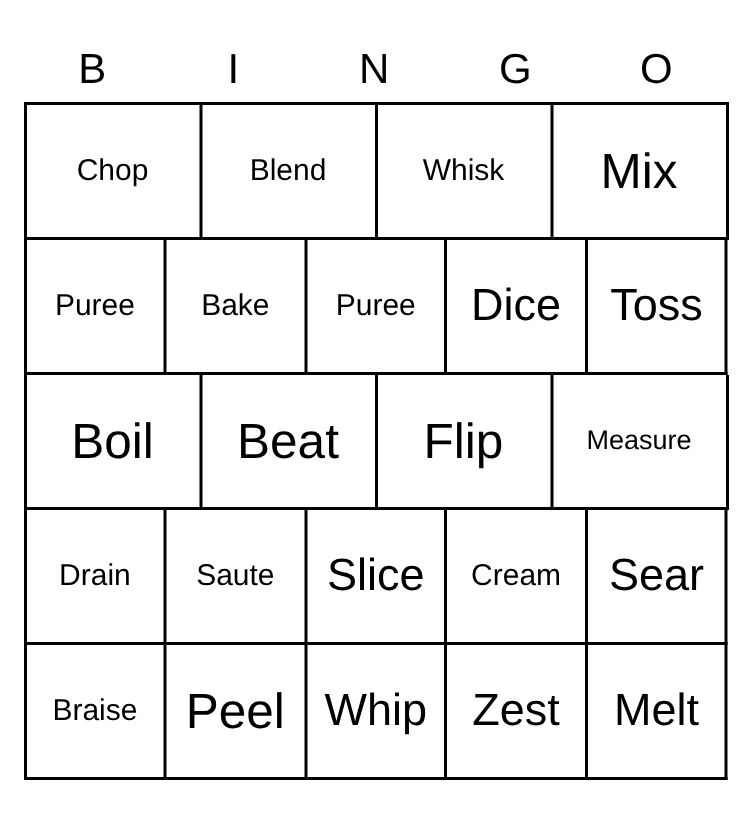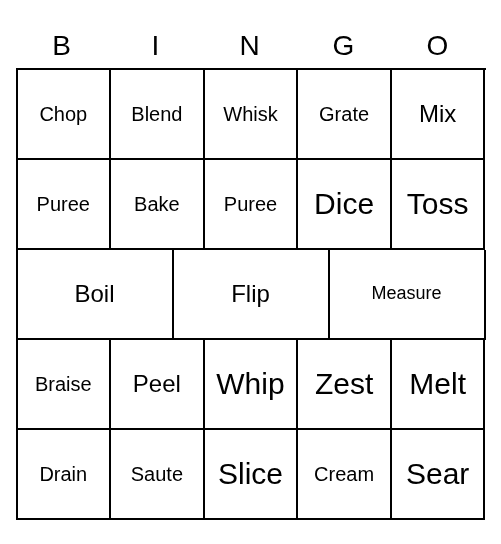--- a/index.html
+++ b/index.html
@@ -71,21 +71,21 @@
     .size-large {
       font-size: 30px;
     }
     .size-medium {
       font-size: 20px;
     }
     .size-small {
       font-size: 18px;
     }
     .size-xlarge {
-      font-size: 24px;
+      font-size: 33px;
     }
   </style>
 </head>
 <body>
 
 <div class="bingo-card">
   <div class="bingo-header">
   <div class="header-cell">B</div>
       <div class="header-cell">I</div>
       <div class="header-cell">N</div>
@@ -95,23 +95,20 @@
   <div class="bingo-grid">
   <div class="bingo-row">
         <div class="bingo-cell">
           <span class="size-medium">Chop</span>
         </div>
         <div class="bingo-cell">
           <span class="size-medium">Blend</span>
         </div>
         <div class="bingo-cell">
           <span class="size-medium">Whisk</span>
-        </div>
-        <div class="bingo-cell">
-          <span class="size-medium">Grate</span>
         </div>
         <div class="bingo-cell">
           <span class="size-xlarge">Mix</span>
         </div>
       </div>
       <div class="bingo-row">
         <div class="bingo-cell">
           <span class="size-medium">Puree</span>
         </div>
         <div class="bingo-cell">
@@ -125,54 +122,57 @@
         </div>
         <div class="bingo-cell">
           <span class="size-large">Toss</span>
         </div>
       </div>
       <div class="bingo-row">
         <div class="bingo-cell">
           <span class="size-xlarge">Boil</span>
         </div>
         <div class="bingo-cell">
+          <span class="size-xlarge">Beat</span>
+        </div>
+        <div class="bingo-cell">
           <span class="size-xlarge">Flip</span>
         </div>
         <div class="bingo-cell">
           <span class="size-small">Measure</span>
+        </div>
+      </div>
+      <div class="bingo-row">
+        <div class="bingo-cell">
+          <span class="size-medium">Drain</span>
+        </div>
+        <div class="bingo-cell">
+          <span class="size-medium">Saute</span>
+        </div>
+        <div class="bingo-cell">
+          <span class="size-large">Slice</span>
+        </div>
+        <div class="bingo-cell">
+          <span class="size-medium">Cream</span>
+        </div>
+        <div class="bingo-cell">
+          <span class="size-large">Sear</span>
         </div>
       </div>
       <div class="bingo-row">
         <div class="bingo-cell">
           <span class="size-medium">Braise</span>
         </div>
         <div class="bingo-cell">
           <span class="size-xlarge">Peel</span>
         </div>
         <div class="bingo-cell">
           <span class="size-large">Whip</span>
         </div>
         <div class="bingo-cell">
           <span class="size-large">Zest</span>
         </div>
         <div class="bingo-cell">
           <span class="size-large">Melt</span>
         </div>
       </div>
-      <div class="bingo-row">
-        <div class="bingo-cell">
-          <span class="size-medium">Drain</span>
-        </div>
-        <div class="bingo-cell">
-          <span class="size-medium">Saute</span>
-        </div>
-        <div class="bingo-cell">
-          <span class="size-large">Slice</span>
-        </div>
-        <div class="bingo-cell">
-          <span class="size-medium">Cream</span>
-        </div>
-        <div class="bingo-cell">
-          <span class="size-large">Sear</span>
-        </div>
-      </div>
     </div>
 </div>
 
 </body></html>

